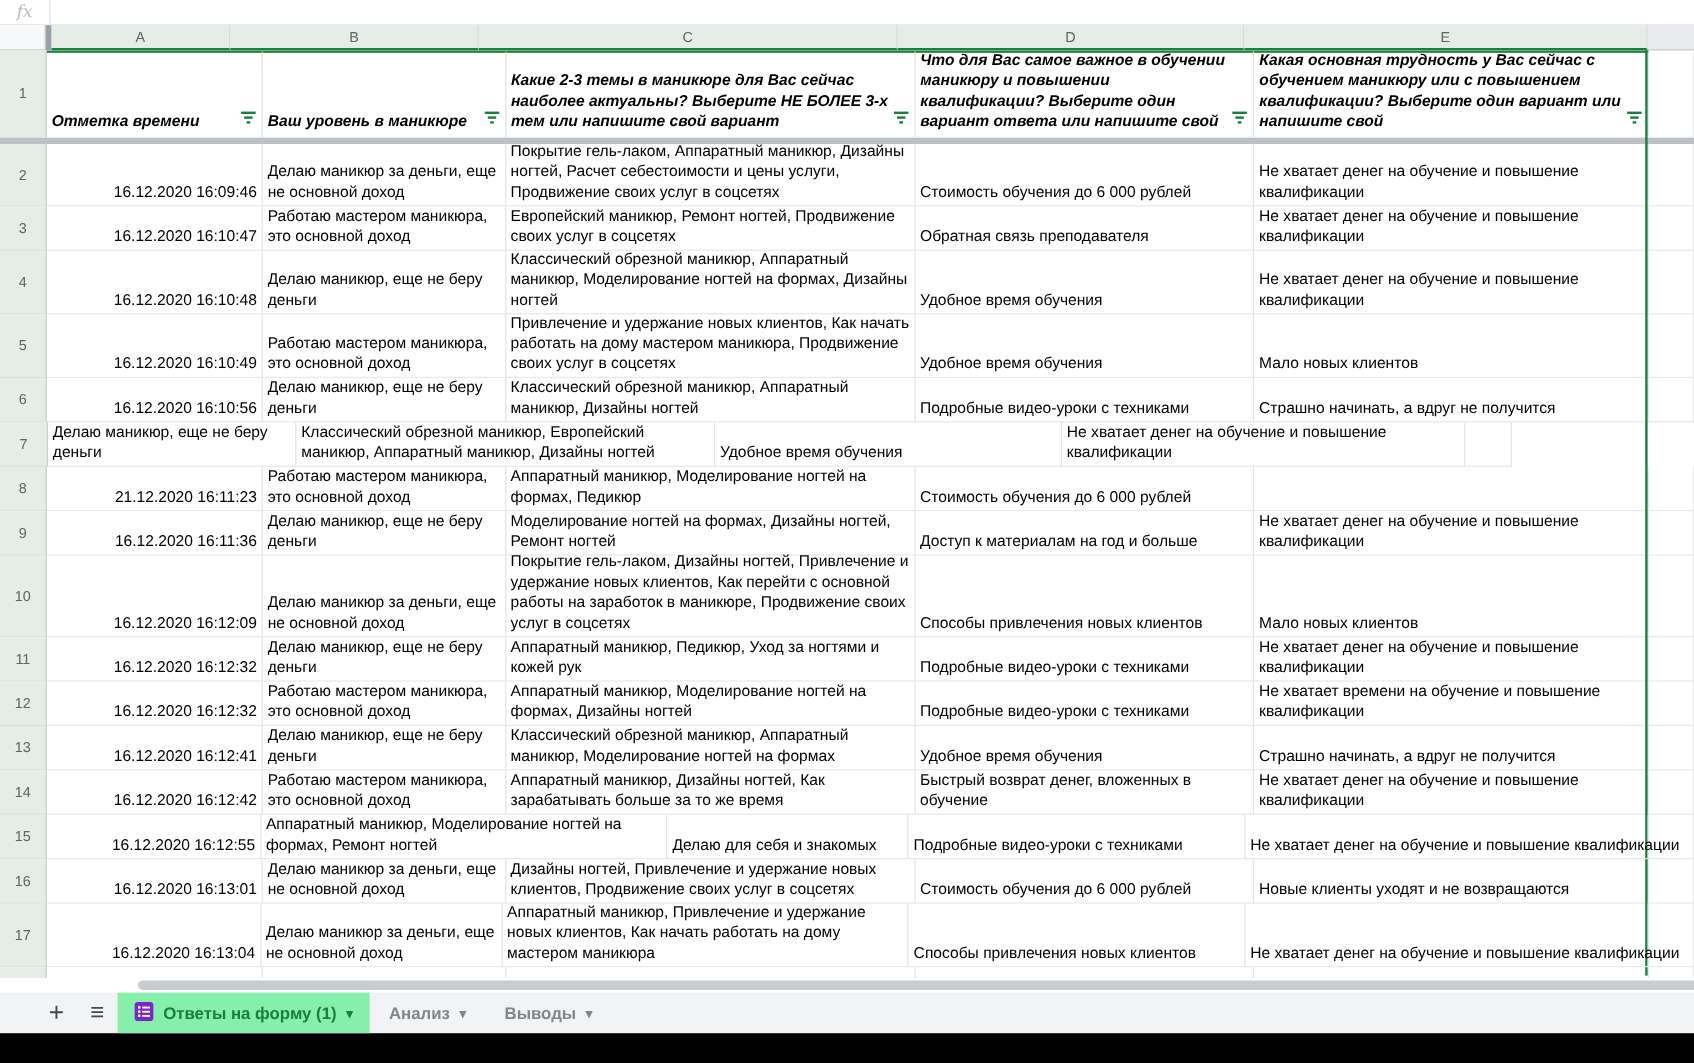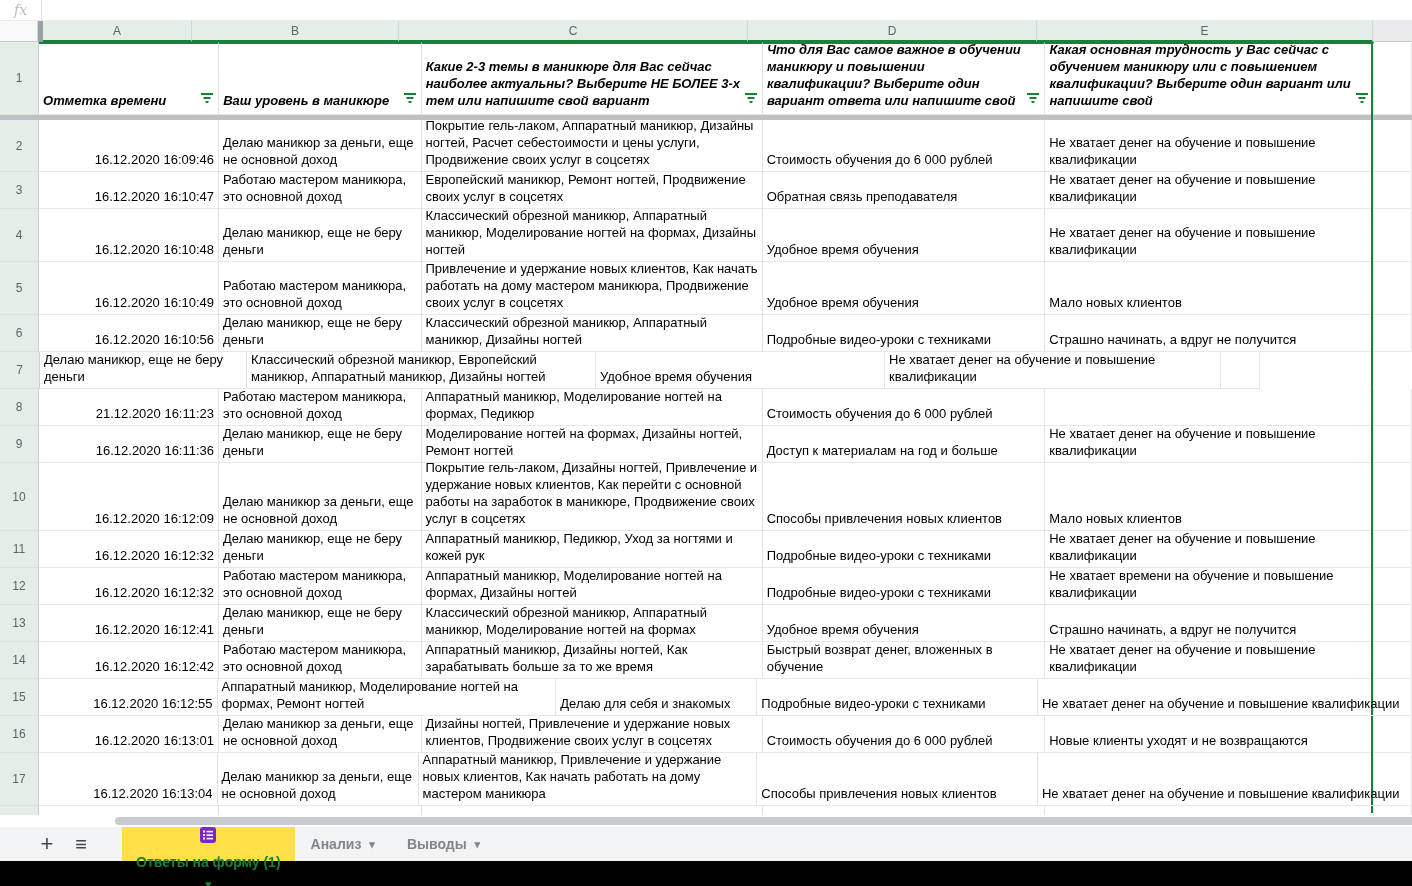--- a/index.html
+++ b/index.html
@@ -38,21 +38,21 @@
   .greenv{position:absolute;left:1371px;top:42px;width:2px;height:771px;background:#188038;z-index:3;}
   
   .scrollstrip{height:12px;background:#fff;position:relative;}
   .thumb{position:absolute;left:115px;right:0;top:2px;height:8px;background:#c8cbcf;border-radius:5px 0 0 5px;}
   
   .tabbar{height:34px;background:#f1f3f4;display:flex;align-items:stretch;font-size:14px;}
   .tbtn{width:34px;display:flex;align-items:center;justify-content:center;color:#444746;font-size:20px;cursor:pointer;}
   .tbtn.add{margin-left:30px;font-size:22px;}
   .sheet-tab{display:flex;align-items:center;gap:8px;padding:0 16px;font-weight:bold;color:#80868b;cursor:pointer;}
   .sheet-tab .caret{font-size:11px;}
-  .sheet-tab.active{background:#fde047;color:#188038;margin-left:24px;padding:0 14px;flex-direction:column;}
+  .sheet-tab.active{background:#86efac;color:#188038;padding:0 14px;}
   .sheet-tab.active .caret{color:#188038;}
   .blackbar{height:25px;background:#000;}
 </style>
 </head>
 <body>
 
 <div class="app">
   <div class="fxbar">
     <div class="fxlabel">fx</div>
     <div class="fxinput"></div>

